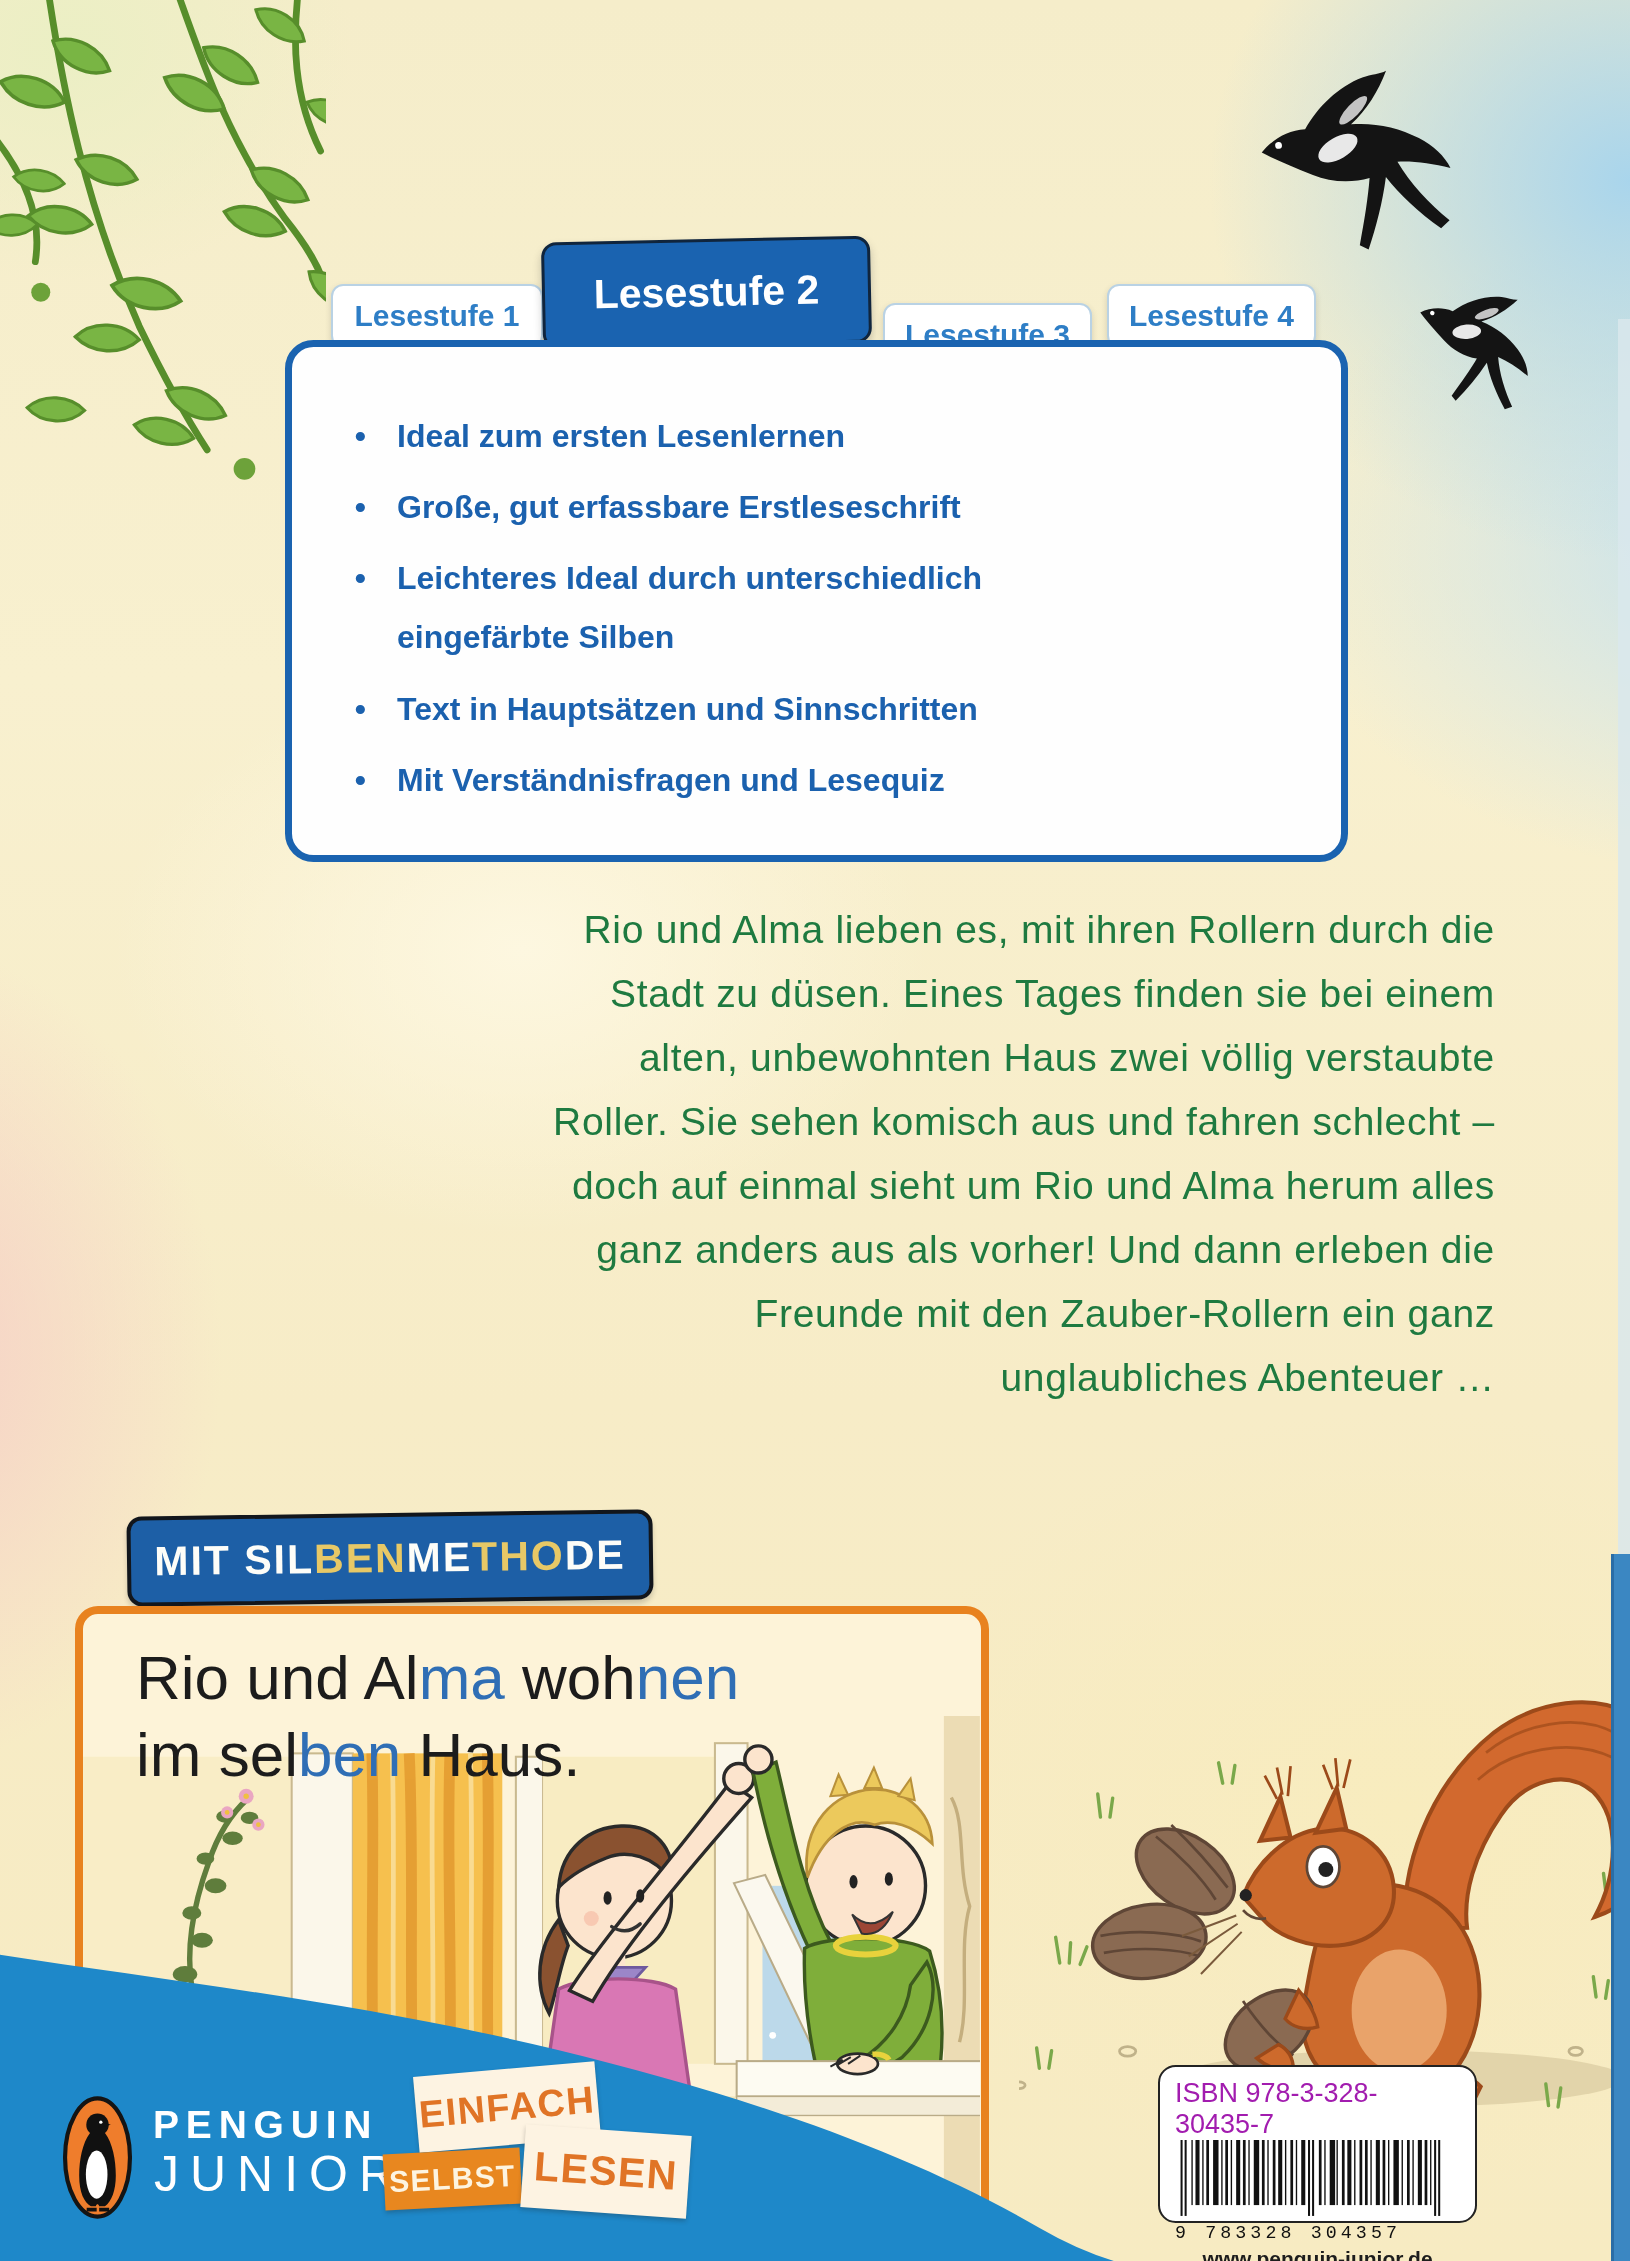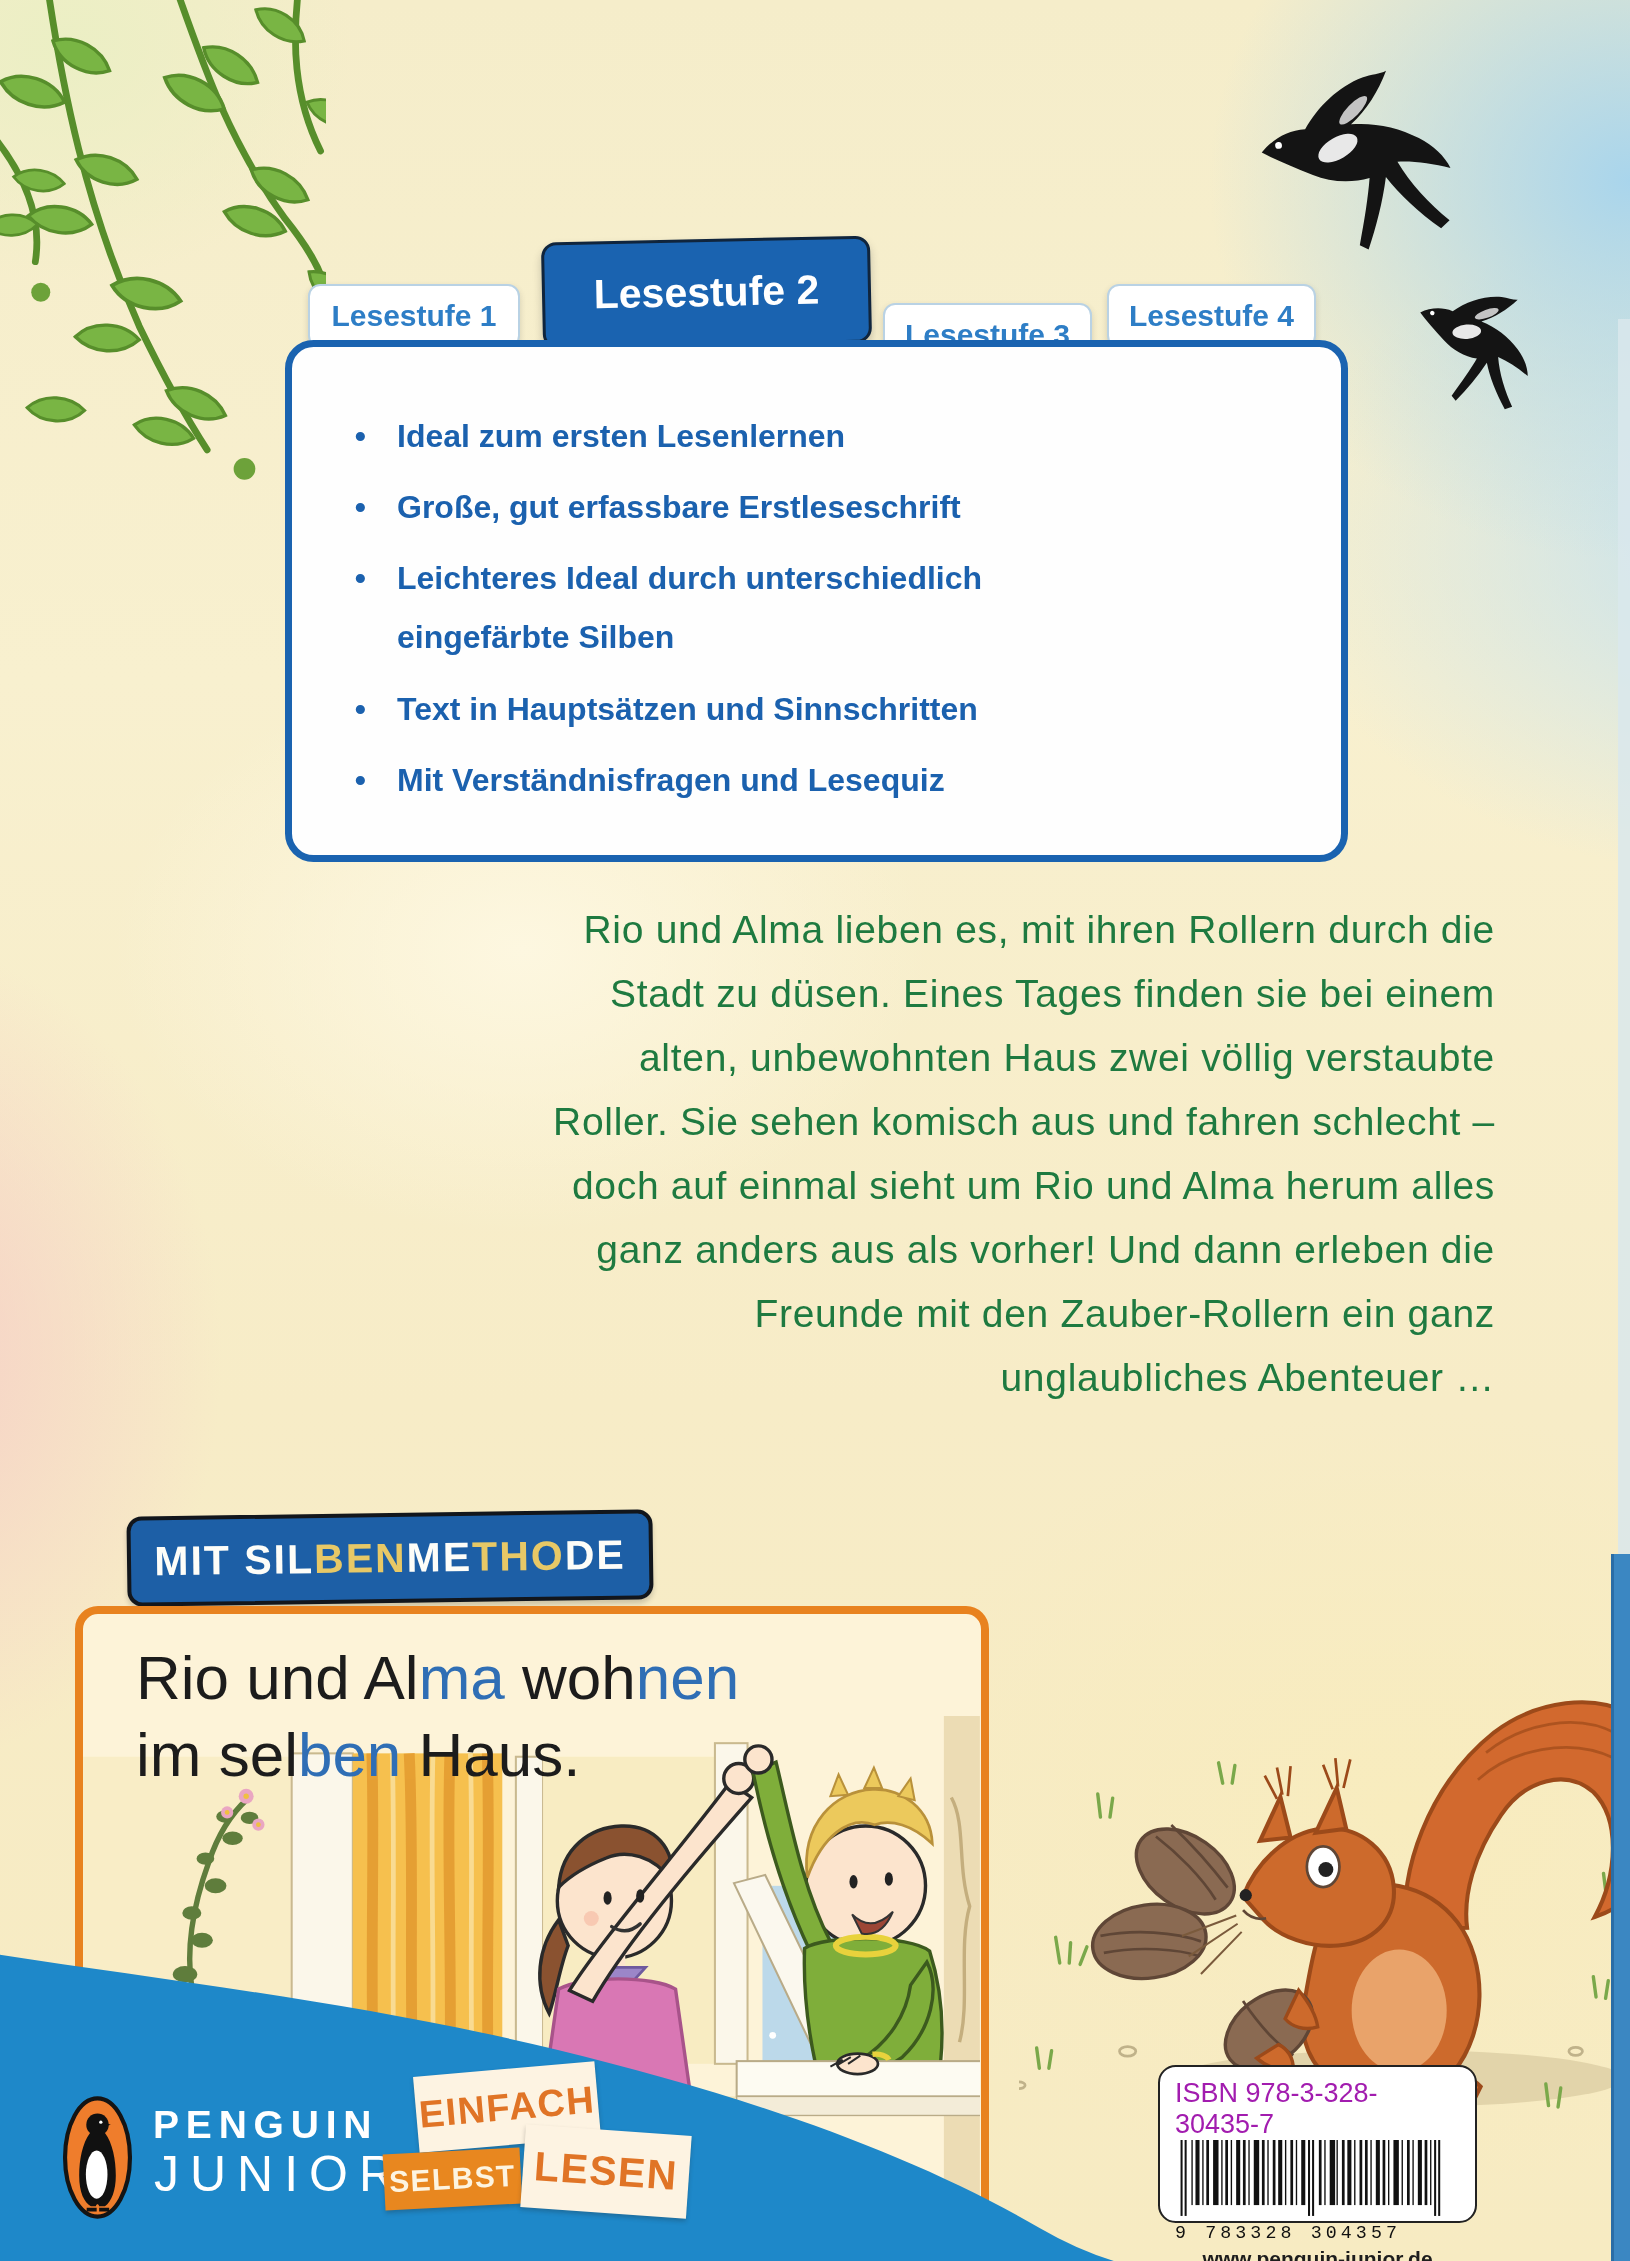--- a/index.html
+++ b/index.html
@@ -128,21 +128,21 @@
           <ellipse cx="122" cy="104" rx="32" ry="16" fill="#ffffff" opacity=".9" transform="rotate(-22 122 104)"></ellipse>
           <ellipse cx="152" cy="52" rx="28" ry="9" fill="#ffffff" opacity=".75" transform="rotate(-38 152 52)"></ellipse>
           <circle cx="36" cy="88" r="5" fill="#ffffff"></circle>
         </g>
       </defs>
       <use href="#swallow" transform="translate(30,70) rotate(-8 150 120)"></use>
       <use href="#swallow" transform="translate(255,385) scale(.66) rotate(18 150 120)"></use>
     </svg>
   </div>
 
-  <div class="tab" style="left:308px;top:284px;width:212px;">
+  <div class="tab" style="left:331px;top:284px;width:212px;">
       <span>Lesestufe 1</span>
     </div>
   <div class="tab-active" style="left:542px;top:239px;width:329px;height:107px;">
       <span>Lesestufe 2</span>
     </div>
   <div class="tab" style="left:883px;top:284px;width:209px;margin-top:19px;">
       <span>Lesestufe 3</span>
     </div>
   <div class="tab" style="left:1107px;top:284px;width:209px;">
       <span>Lesestufe 4</span>

